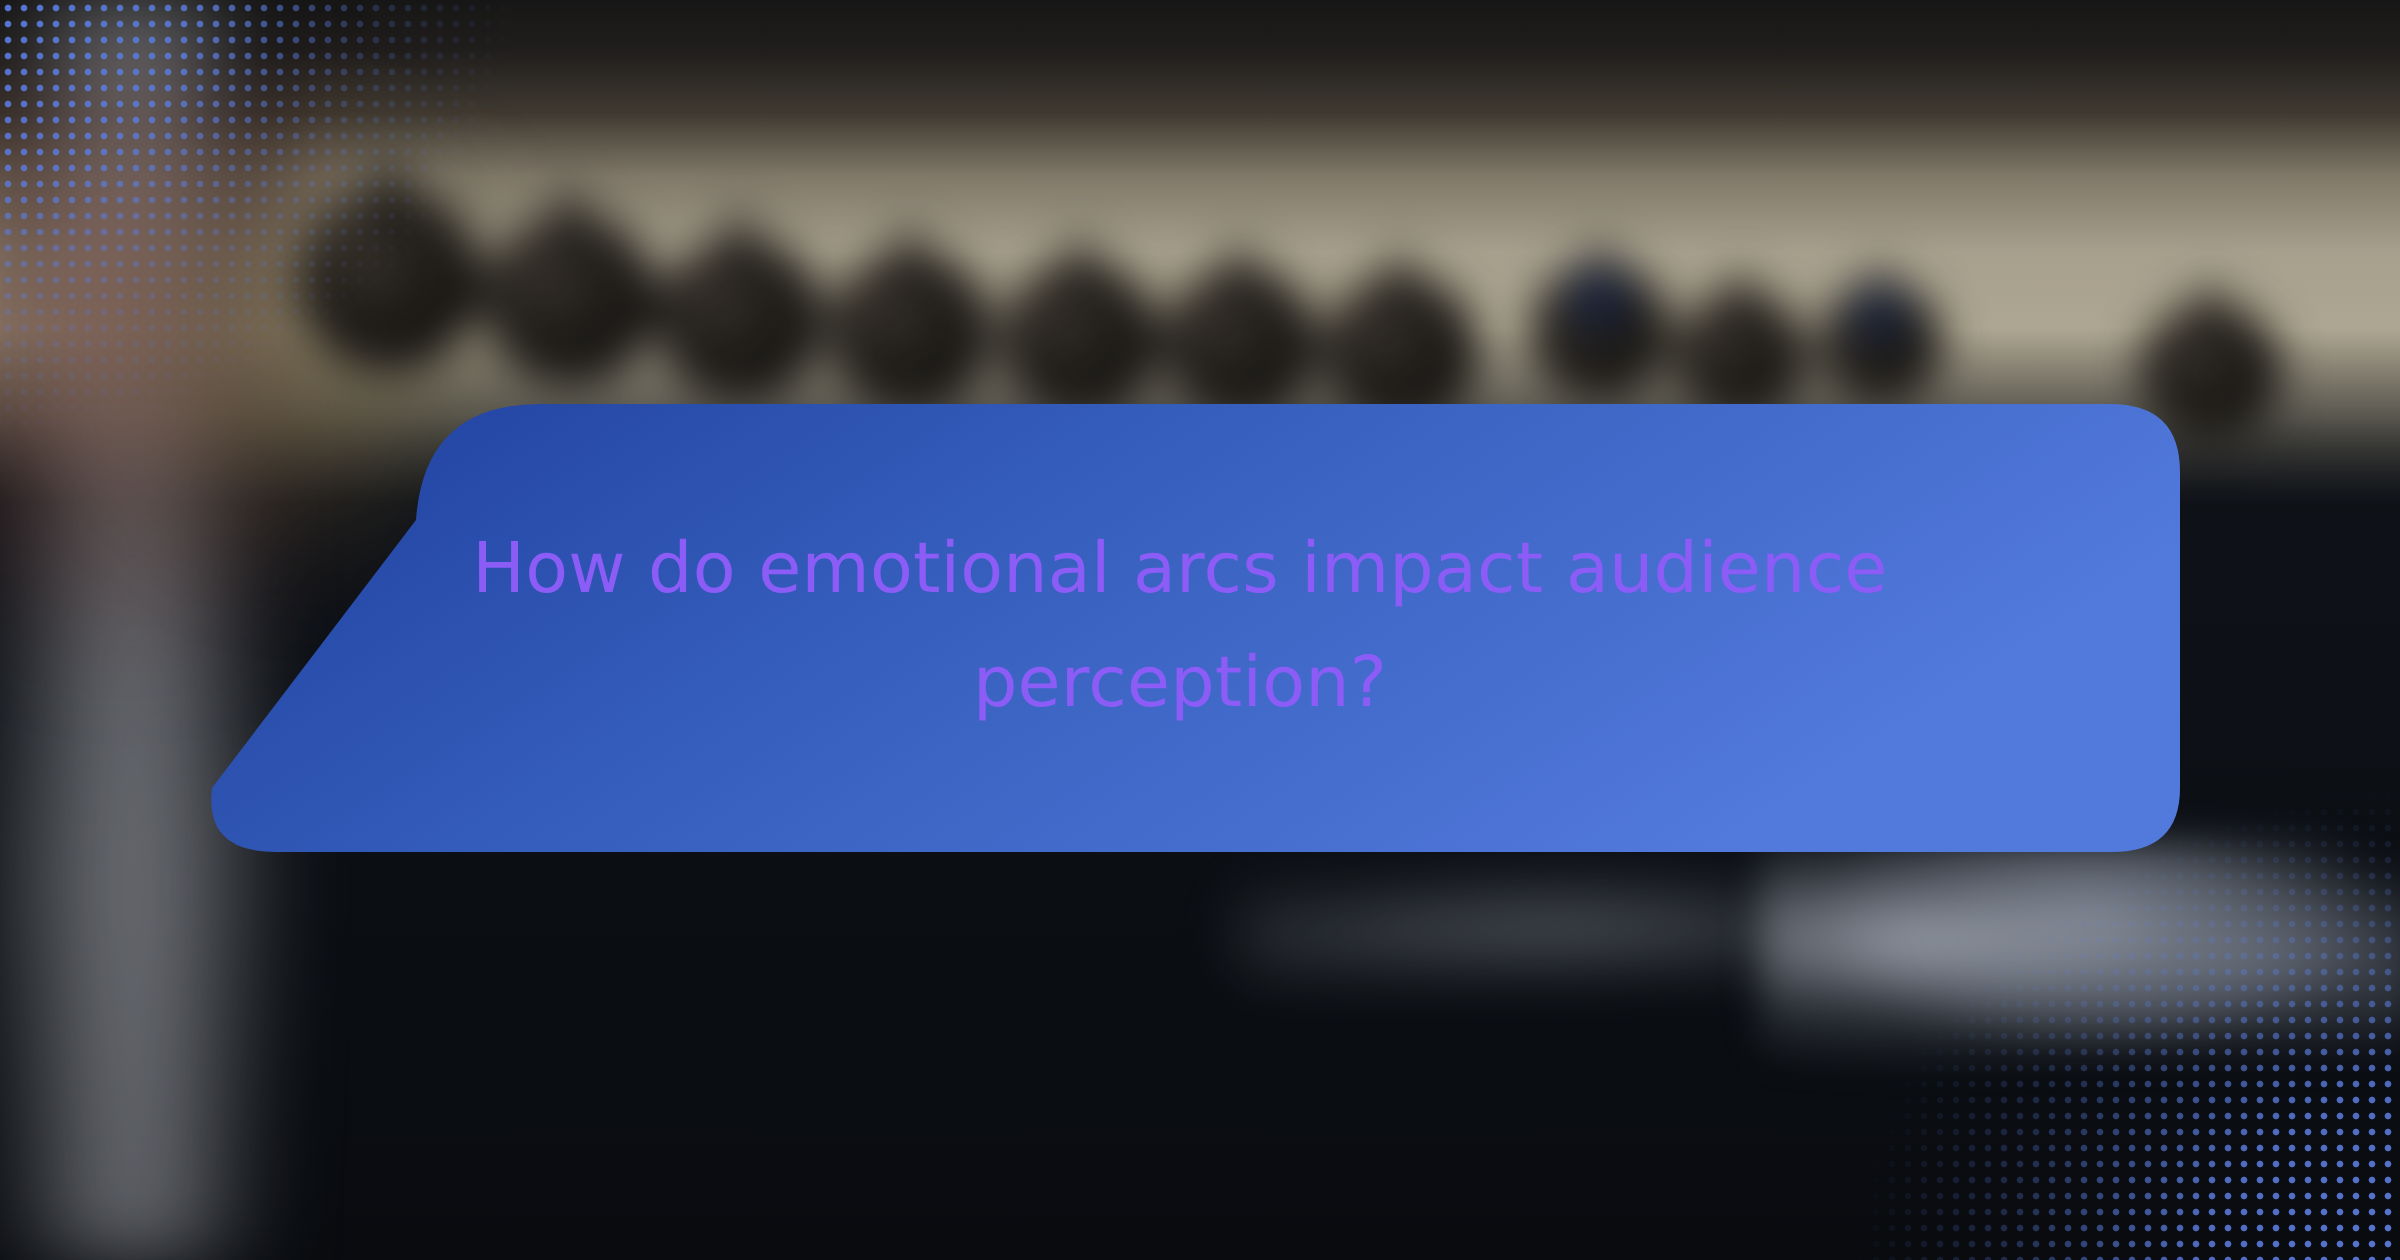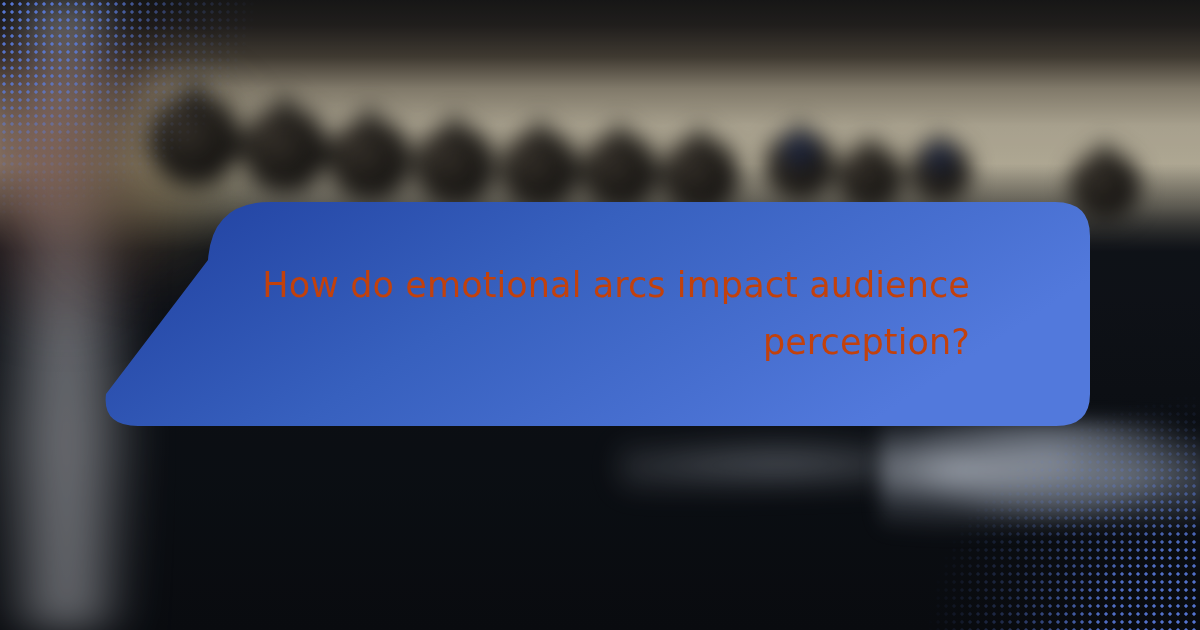--- a/index.html
+++ b/index.html
@@ -202,22 +202,22 @@
     bottom: 0;
     display: flex;
     align-items: center;
     justify-content: center;
     padding: 0 130px 0 110px;
     box-sizing: border-box;
   }
   #question-text span {
     display: block;
     width: 100%;
-    text-align: right;
-    color: #c2410c;
+    text-align: center;
+    color: #8b5cf6;
     font-family: "DejaVu Sans", sans-serif;
     font-size: 35px;
     font-weight: 400;
     line-height: 1.62;
     letter-spacing: 0.1px;
     text-rendering: optimizeLegibility;
   }
 </style>
 </head>
 <body>

